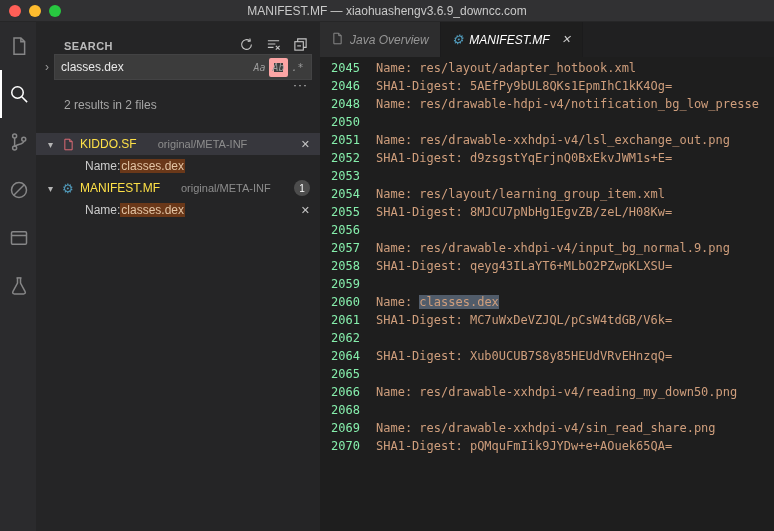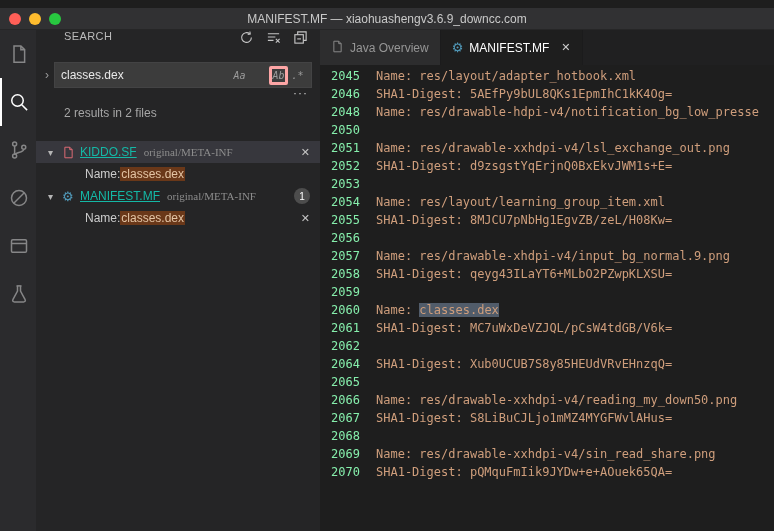--- a/index.html
+++ b/index.html
@@ -3,92 +3,92 @@
 <meta charset="utf-8">
 <style>
   * { margin:0; padding:0; box-sizing:border-box; }
   html,body { width:774px; height:531px; overflow:hidden; background:#1e1e1e;
               font-family:"Liberation Sans", sans-serif; }
   .app { width:774px; height:531px; display:flex; flex-direction:column; }
 
   
   .titlebar { height:22px; background:#313133; position:relative; display:flex;
               align-items:center; justify-content:center; flex-shrink:0;
-              border-bottom:1px solid #262627;margin-top:8px; }
+              border-bottom:1px solid #262627; }
   .titlebar .title { color:#c9c9c9; font-size:12px; }
   .traffic { position:absolute; left:9px; top:5px; display:flex; gap:8px; }
   .traffic span { width:12px; height:12px; border-radius:50%; display:block; }
 
   
   .main { flex:1; display:flex; overflow:hidden; }
 
   
   .activitybar { width:36px; background:#2b2b2d; flex-shrink:0; display:flex;
                  flex-direction:column; }
   .act-item { height:48px; display:flex; align-items:center; justify-content:center;
               border-left:2px solid transparent; cursor:pointer; }
   .act-item.active { border-left-color:#ffffff; }
   .act-item svg { width:20px; height:20px; stroke:#868687; fill:none;
                   stroke-width:1.2; }
   .act-item.active svg { stroke:#ffffff; }
 
   
   .sidebar { width:284px; background:#252526; flex-shrink:0; color:#cccccc;
              font-size:12px; overflow:hidden; }
-  .panel-header { height:30px; display:flex; align-items:flex-start;
-                  padding:0 12px 0 28px; }
+  .panel-header { height:30px; display:flex; align-items:flex-end;
+                  padding:0 12px 0 28px;font-weight:bold; }
   .panel-title { font-size:11px; color:#bbbbbb; letter-spacing:0.4px; }
   .panel-actions { margin-left:auto; display:flex; gap:12px; align-items:center; }
   .panel-actions svg { width:15px; height:15px; stroke:#c5c5c5; fill:none;
                        stroke-width:1.2; cursor:pointer; }
 
   .search-row { display:flex; align-items:center; padding:2px 8px 0 4px; }
   .twisty { width:14px; color:#9a9a9a; font-size:12px; text-align:center;
             cursor:pointer; flex-shrink:0; }
   .search-box { flex:1; height:26px; background:#3c3c3c; border:1px solid #434344;
                 display:flex; align-items:center; padding:0 4px 0 6px; }
   .search-box input { flex:1; min-width:0; background:transparent; border:none;
                       outline:none; color:#e8e8e8; font-size:12px;
                       font-family:"Liberation Sans", sans-serif; }
   .opt { width:19px; height:19px; display:flex; align-items:center;
          justify-content:center; color:#9d9d9d; font-size:10px; border-radius:2px;
          cursor:pointer; flex-shrink:0; font-family:"DejaVu Sans Mono", monospace;font-style:italic; }
-  .opt.boxed { border:3px solid #fca5a5;margin-left:20px; }
+  .opt.boxed { border:5px solid #fca5a5; }
 
   .more-row { height:14px; display:flex; justify-content:flex-end;
               padding:0 12px; }
   .more-dots { color:#cccccc; font-size:12px; line-height:10px; cursor:pointer;
                letter-spacing:1px; }
   .summary { padding:4px 0 21px 28px; color:#a6a6a6; }
 
   .tree {}
   .tree-row { height:22px; display:flex; align-items:center; padding-left:12px;
               cursor:pointer; }
   .tree-row.selected { background:#37373d; }
   .chev { width:14px; color:#b5b5b5; font-size:10px; flex-shrink:0; }
   .file-ic { width:18px; display:flex; align-items:center; flex-shrink:0; }
   .file-ic svg { width:13px; height:13px; }
   .gear-glyph { font-size:13px; line-height:13px; }
-  .fname { color:#14b8a6; white-space:nowrap;text-decoration:underline; }
-  .fdesc { color:#8d8d8d; font-size:11px; margin-left:7px; white-space:nowrap;
-           overflow:hidden; text-overflow:ellipsis;font-family:Liberation Serif, serif; }
+  .fname { color:#fde047; white-space:nowrap; }
+  .fdesc { color:#8d8d8d; font-size:11px; margin-left:21px; white-space:nowrap;
+           overflow:hidden; text-overflow:ellipsis; }
   .row-spacer { flex:1; }
   .row-action { margin-right:10px; color:#c5c5c5; font-size:11px; cursor:pointer;
                 flex-shrink:0; }
   .badge { margin-right:10px; min-width:16px; height:16px; border-radius:9px;
            background:#4d4d4d; color:#ffffff; font-size:10px; display:flex;
            align-items:center; justify-content:center; padding:0 4px;
            flex-shrink:0; }
   .match-row { padding-left:49px; }
   .match-chip { background:#6a3819; color:#e3c4a4; padding:0 1px; }
 
   
   .editor-col { flex:1; display:flex; flex-direction:column; overflow:hidden;
                 background:#1e1e1e; }
-  .tabbar { height:35px; background:#202021; display:flex; flex-shrink:0; }
+  .tabbar { height:35px; background:#202021; display:flex; flex-shrink:0;font-style:italic; }
   .tab { height:35px; display:flex; align-items:center; gap:6px; padding:0 11px;
          font-size:12px; cursor:pointer; border-right:1px solid #1b1b1c; }
   .tab.inactive { background:#2d2d2e; color:#969696; }
   .tab.active { background:#1e1e1e; color:#ffffff; }
   .tab-icon svg { width:13px; height:13px; }
   .tab-close { margin-left:6px; color:#cccccc; font-size:11px; cursor:pointer; }
 
   .editor { flex:1; overflow:hidden; padding-top:2px;
             font-family:"DejaVu Sans Mono", monospace; font-size:12px; }
   .line { height:18px; line-height:18px; display:flex; white-space:pre; }
@@ -265,21 +265,20 @@
           <div class="line"><span class="ln">2056</span><span class="code"></span></div>
           <div class="line"><span class="ln">2057</span><span class="code">Name: res/drawable-xhdpi-v4/input_bg_normal.9.png</span></div>
           <div class="line"><span class="ln">2058</span><span class="code">SHA1-Digest: qeyg43ILaYT6+MLbO2PZwpKLXSU=</span></div>
           <div class="line"><span class="ln">2059</span><span class="code"></span></div>
           <div class="line"><span class="ln">2060</span><span class="code">Name: <span class="find-match">classes.dex</span></span></div>
           <div class="line"><span class="ln">2061</span><span class="code">SHA1-Digest: MC7uWxDeVZJQL/pCsW4tdGB/V6k=</span></div>
           <div class="line"><span class="ln">2062</span><span class="code"></span></div>
           <div class="line"><span class="ln">2064</span><span class="code">SHA1-Digest: Xub0UCUB7S8y85HEUdVRvEHnzqQ=</span></div>
           <div class="line"><span class="ln">2065</span><span class="code"></span></div>
           <div class="line"><span class="ln">2066</span><span class="code">Name: res/drawable-xxhdpi-v4/reading_my_down50.png</span></div>
-          <div class="line"><span class="ln">2067</span><span class="code">SHA1-Digest: S8LiBuCJLjo1mMZ4MYGFWvlAHus=</span></div>
           <div class="line"><span class="ln">2068</span><span class="code"></span></div>
           <div class="line"><span class="ln">2069</span><span class="code">Name: res/drawable-xxhdpi-v4/sin_read_share.png</span></div>
           <div class="line"><span class="ln">2070</span><span class="code">SHA1-Digest: pQMquFmIik9JYDw+e+AOuek65QA=</span></div>
         </div>
 
     </div>
   </div>
 </div>
 
 </body></html>

